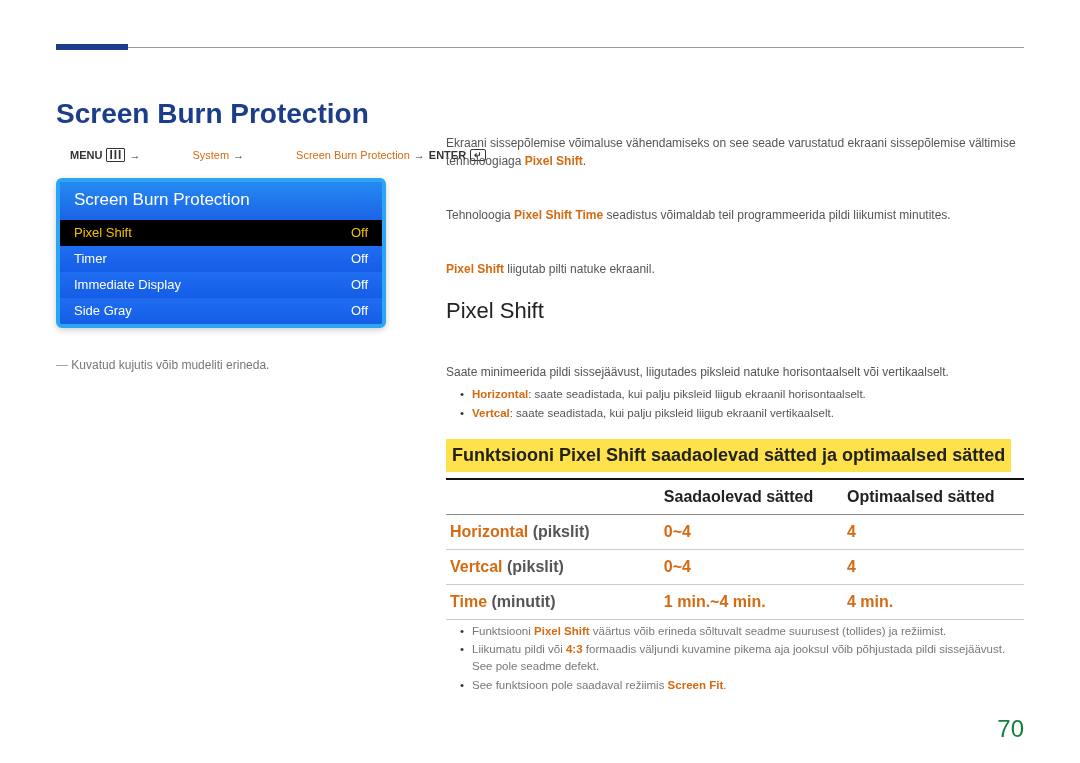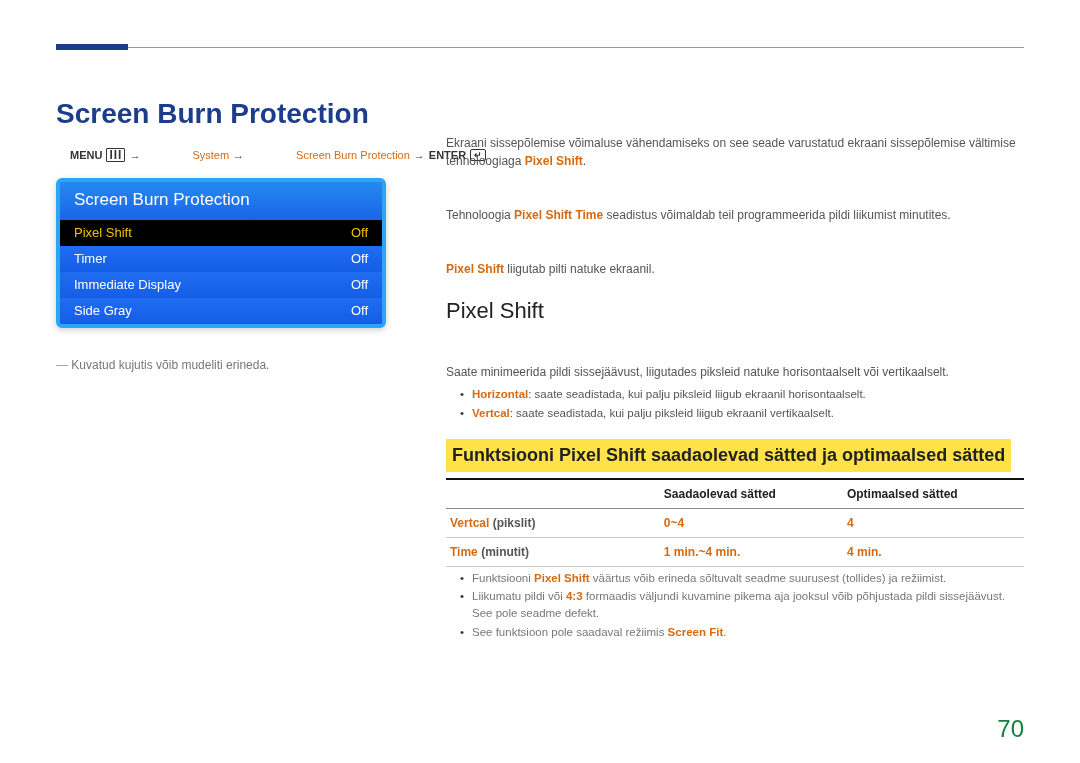--- a/index.html
+++ b/index.html
@@ -135,21 +135,21 @@
     color: #222;
     font-size: 18px;
     font-weight: 700;
     padding: 3px 6px;
     margin-top: 4px;
   }
   table.settings {
     width: 100%;
     border-collapse: collapse;
     margin-top: 6px;
-    font-size: 12px;
+    font-size: 16px;
   }
   table.settings th {
     text-align: left;
     font-weight: 700;
     color: #222;
     padding: 5px 4px;
     border-top: 2px solid #111;
     border-bottom: 1px solid #888;
   }
   table.settings th:first-child { width: 37%; }
@@ -252,20 +252,25 @@
   <table class="settings">
     <thead>
       <tr>
         <th></th>
         <th>Saadaolevad sätted</th>
         <th>Optimaalsed sätted</th>
       </tr>
     </thead>
     <tbody>
       <tr>
+        <td class="row-label"><span class="orange-bold">Horizontal</span><span> (pikslit)</span></td>
+        <td><span class="orange-bold">0~4</span></td>
+        <td><span class="orange-bold">4</span></td>
+      </tr>
+      <tr>
         <td class="row-label"><span class="orange-bold">Vertcal</span><span> (pikslit)</span></td>
         <td><span class="orange-bold">0~4</span></td>
         <td><span class="orange-bold">4</span></td>
       </tr>
       <tr>
         <td class="row-label"><span class="orange-bold">Time</span><span> (minutit)</span></td>
         <td><span class="orange-bold">1 min.~4 min.</span></td>
         <td><span class="orange-bold">4 min.</span></td>
       </tr>
     </tbody>

